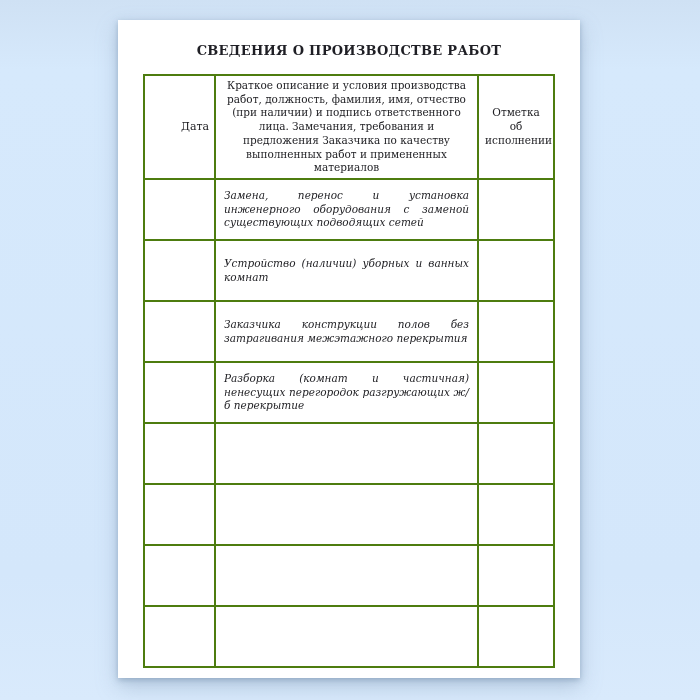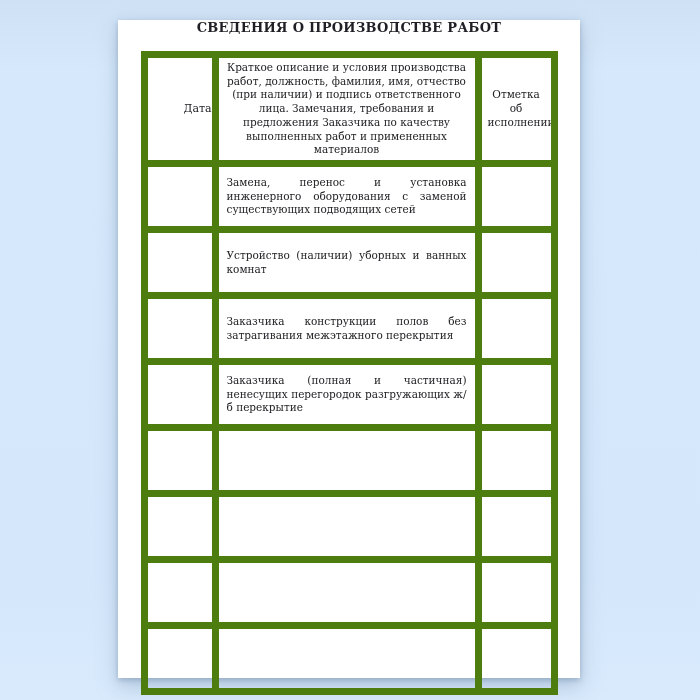--- a/index.html
+++ b/index.html
@@ -19,34 +19,35 @@
   .page {
     position: absolute;
     left: 118px;
     top: 20px;
     width: 462px;
     height: 658px;
     background: #ffffff;
     box-shadow: 0 2px 6px rgba(122,148,176,0.62), 0 9px 20px rgba(122,148,176,0.38);
   }
   .doc-title {
+    margin-top: 23px;
     text-align: center;
     font-weight: bold;
     font-size: 13px;
     letter-spacing: 0.3px;
     color: #1f1f25;
   }
   table.works {
     margin: 16px auto 0 auto;
     width: 410px;
     border-collapse: collapse;
     table-layout: fixed;
   }
   table.works th, table.works td {
-    border: 7px solid #4d7c0f;
+    border: 2px solid #4d7c0f;
     color: #222226;
     vertical-align: middle;
     overflow: hidden;
     margin-top: 46px;
   }
   col.c-date  { width: 71px;  }
   col.c-desc  { width: 263px; }
   col.c-mark  { width: 76px;  }
   thead th {
     height: 86px;
@@ -59,20 +60,21 @@
   thead th.h-date { font-size: 11px; padding-left: 36px; }
   thead th.h-mark { font-size: 10.5px; padding: 8px 6px; }
   tbody td {
     height: 53px;
     font-size: 10.5px;
     line-height: 13.4px;
   }
   tbody td.cell-desc {
     text-align: justify;
     padding: 3px 8px 3px 8px;
+    font-style: italic;
   }
   tbody td.cell-date, tbody td.cell-mark {
     text-align: center;
     padding: 2px 4px;
   }
 </style>
 </head>
 <body>
 
 <div class="desktop">
@@ -104,21 +106,21 @@
           <td class="cell-desc">Устройство (наличии) уборных и ванных комнат</td>
           <td class="cell-mark"></td>
         </tr>
         <tr>
           <td class="cell-date"></td>
           <td class="cell-desc">Заказчика конструкции полов без затрагивания межэтажного перекрытия</td>
           <td class="cell-mark"></td>
         </tr>
         <tr>
           <td class="cell-date"></td>
-          <td class="cell-desc">Заказчика (полная и частичная) ненесущих перегородок разгружающих ж/б перекрытие</td>
+          <td class="cell-desc">Разборка (комнат и частичная) ненесущих перегородок разгружающих ж/б перекрытие</td>
           <td class="cell-mark"></td>
         </tr>
         <tr>
           <td class="cell-date"></td>
           <td class="cell-desc"></td>
           <td class="cell-mark"></td>
         </tr>
         <tr>
           <td class="cell-date"></td>
           <td class="cell-desc"></td>

